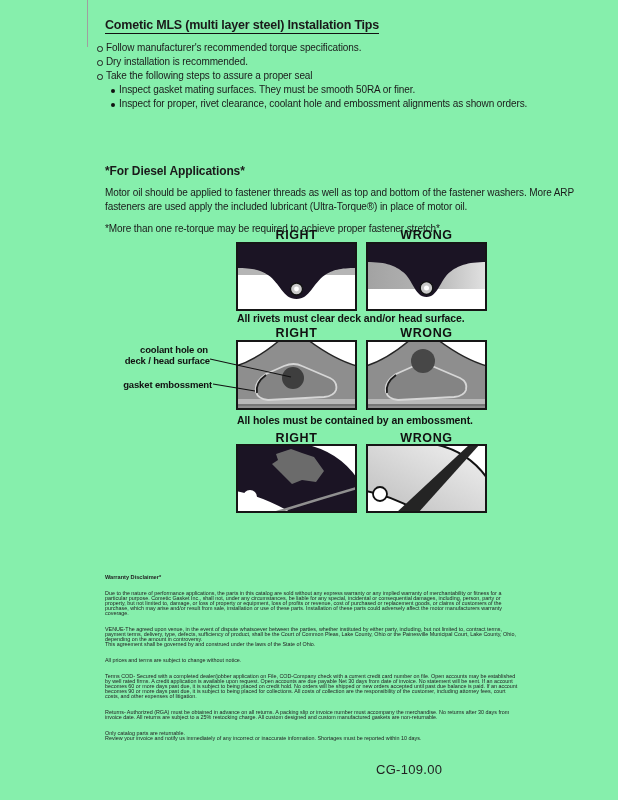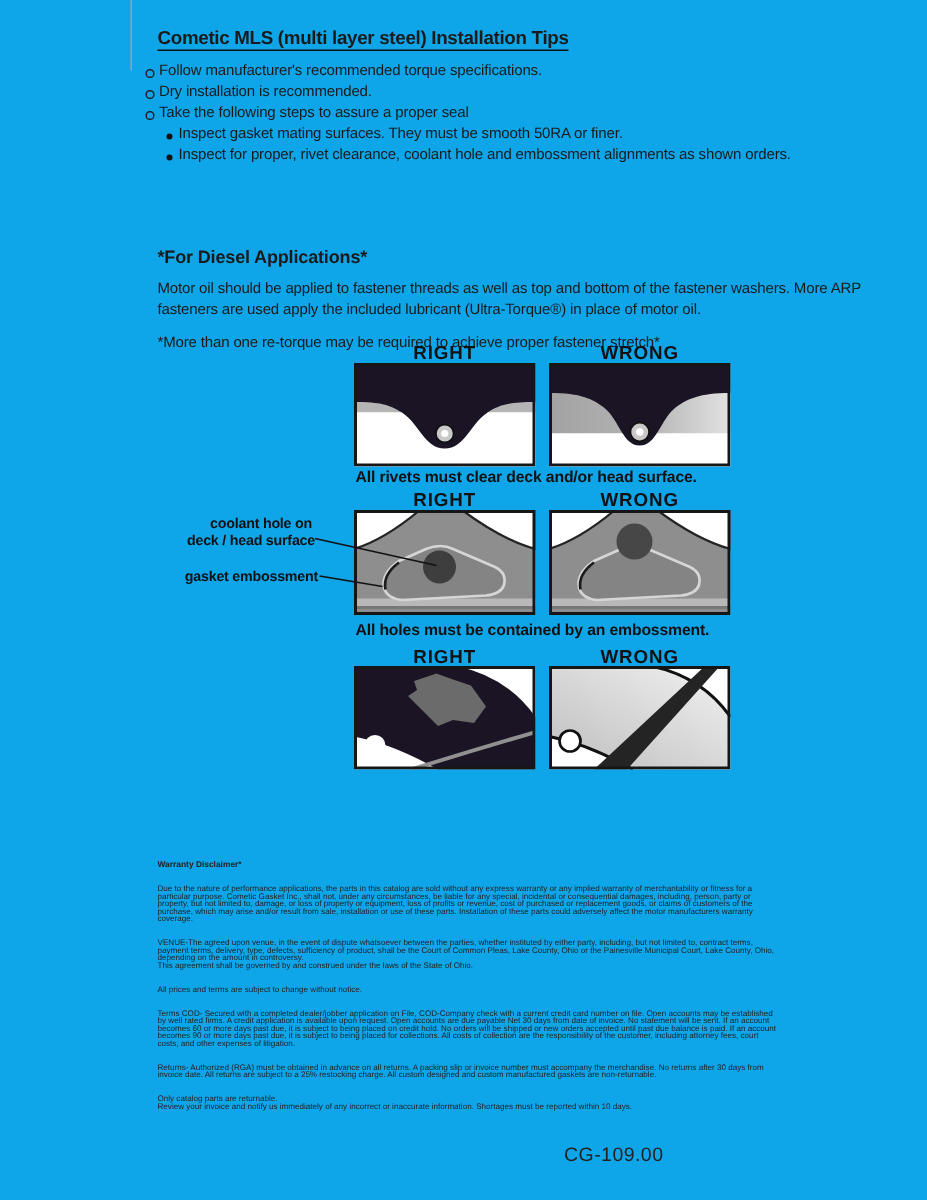--- a/index.html
+++ b/index.html
@@ -1,18 +1,18 @@
 <!DOCTYPE html>
 <html><head>
 <meta charset="utf-8">
 <style>
   html,body { margin:0; padding:0; background:#e8e8e8; }
   .page {
     position:relative; width:618px; height:800px; margin:0 auto;
-    background:#0ea5e9; font-family:"Liberation Sans", sans-serif; color:#1a1a1a;
+    background:#86efac; font-family:"Liberation Sans", sans-serif; color:#1a1a1a;
     overflow:hidden;
   }
   .crop-mark { position:absolute; left:87px; top:0; width:1px; height:47px; background:#9f9f9f; }
 
   .title {
     position:absolute; left:105px; top:18px;
     font-size:12.5px; font-weight:bold; letter-spacing:-0.2px;
     border-bottom:1.5px solid #111; padding-bottom:1px; white-space:nowrap;
   }
 

